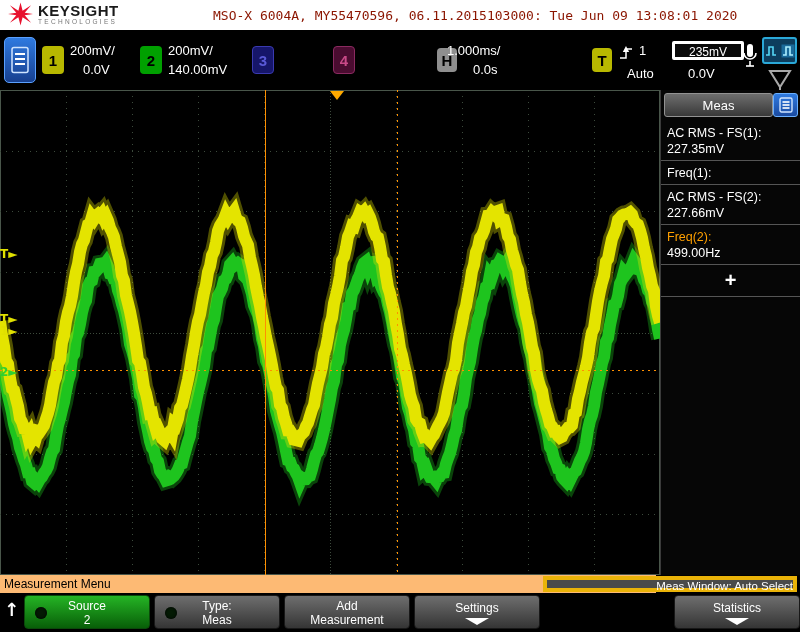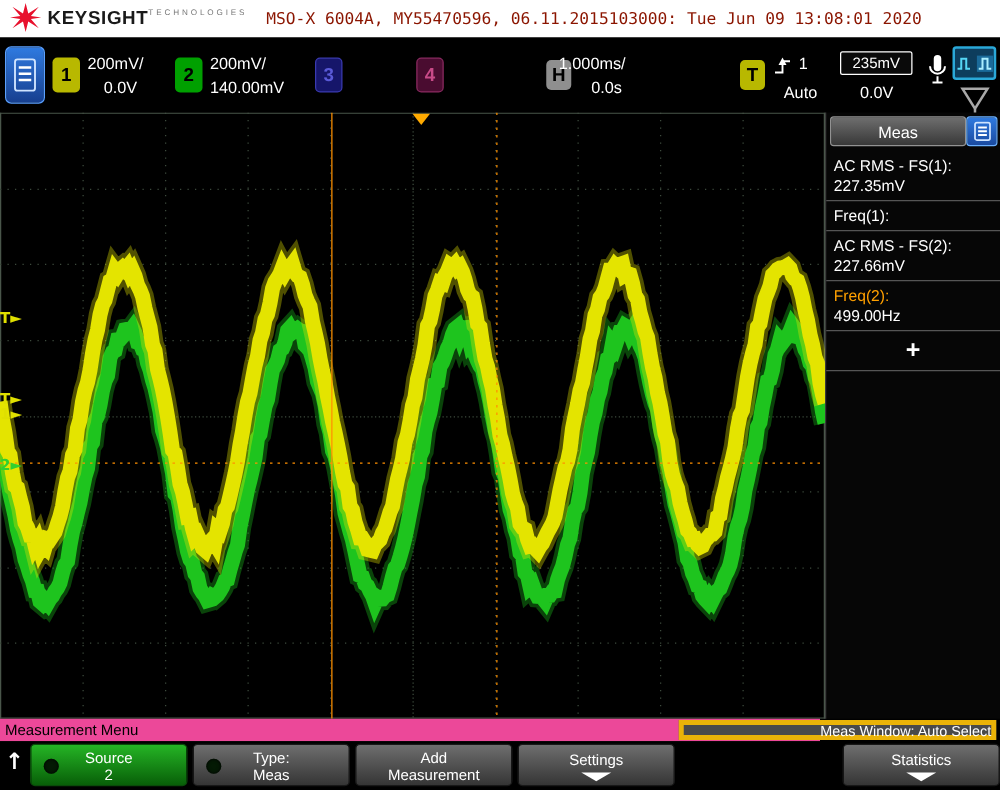--- a/index.html
+++ b/index.html
@@ -3,21 +3,21 @@
 <meta charset="utf-8">
 <style>
   *{margin:0;padding:0;box-sizing:border-box}
   html,body{background:#222}
   body{font-family:"Liberation Sans",sans-serif}
   #screen{position:relative;width:800px;height:632px;background:#000;overflow:hidden}
 
   
   #topbar{position:absolute;left:0;top:0;width:800px;height:30px;background:#fff}
   #logo{position:absolute;left:8px;top:2px;display:flex;align-items:center;gap:5px}
-  #logo-text{display:flex;flex-direction:row;}
+  #logo-text{display:flex;flex-direction:column;}
   .brand{font-size:15px;font-weight:bold;color:#1a1a1a;letter-spacing:.5px;line-height:15px}
   .brand-sub{font-size:6.5px;color:#777;letter-spacing:2.3px;line-height:8px}
   #title{position:absolute;left:213px;top:8px;font-family:"DejaVu Sans Mono",monospace;font-size:13px;color:#8b1500}
 
   
   #statusbar{position:absolute;left:0;top:30px;width:800px;height:60px;background:#000}
   #statusbar button{font-family:inherit;cursor:pointer}
   #menu-btn{position:absolute;left:4px;top:7px;width:32px;height:46px;border-radius:5px;
     background:linear-gradient(#2f7ae0,#173f8f);border:1px solid #5aa0ff;display:flex;align-items:center;justify-content:center}
   .chsq{position:absolute;top:16px;width:22px;height:28px;border-radius:4px;border:none;
@@ -26,22 +26,22 @@
   #ch2sq{left:140px;background:#00a000;color:#000}
   #ch3sq{left:252px;background:#16166a;color:#5a5ad8;border:1px solid #3a3ab0}
   #ch4sq{left:333px;background:#4a0c30;color:#c84a88;border:1px solid #8a2a60}
   #hsq{left:437px;top:18px;width:20px;height:24px;background:#8f8f8f;color:#000}
   #tsq{left:592px;top:18px;width:20px;height:24px;background:#b8b800;color:#000}
   .chtext{position:absolute;top:11px;color:#fff;font-size:13px;line-height:19px}
   .chtext .l2.ind12{padding-left:13px}
   .chtext .l2.ind26{padding-left:26px}
   #trig-src{position:absolute;left:639px;top:13px;color:#fff;font-size:13px}
   #trig-mode{position:absolute;left:627px;top:36px;color:#fff;font-size:13px}
-  #trig-level{position:absolute;left:672px;top:11px;width:58px;height:19px;background:#0a0a0a;
-    border:1px solid #ffffff;border-radius:2px;color:#fff;font-size:12px;text-align:center;line-height:17px}
+  #trig-level{position:absolute;left:672px;top:11px;width:72px;height:19px;background:#0a0a0a;
+    border:3px solid #ffffff;border-radius:2px;color:#fff;font-size:12px;text-align:center;line-height:17px}
   #trig-aux{position:absolute;left:688px;top:36px;color:#fff;font-size:13px}
   #edge-icon{position:absolute;left:619px;top:15px}
   #mic-icon{position:absolute;left:741px;top:12px}
   #acq-box{position:absolute;left:762px;top:7px;width:35px;height:27px;background:#0d3d5d;
     border:2px solid #2aa8d8;border-radius:3px;display:flex;align-items:center;justify-content:center;gap:2px}
   #probe-icon{position:absolute;left:768px;top:38px}
 
   
   #wavearea{position:absolute;left:0;top:90px;width:660px;height:485px;background:#000}
   #wave-svg{position:absolute;left:0;top:0}
@@ -58,21 +58,21 @@
     display:flex;align-items:center;justify-content:center}
   #meas-items{position:absolute;left:0;top:31px;width:166px}
   .meas-item{padding:4px 6px 3px;border-bottom:1px solid #555}
   .mlabel{font-size:12.5px;line-height:16px;color:#fff}
   .mvalue{font-size:12.5px;line-height:16px;padding-right:4px;color:#fff}
   .hl{color:#ffa000}
   #meas-add{display:block;width:139px;height:32px;background:none;border:none;border-bottom:1px solid #555;
     color:#fff;font-size:20px;font-weight:bold;cursor:pointer}
 
   
-  #menu-strip{position:absolute;left:0;top:575px;width:656px;height:18px;background:#ec4899}
+  #menu-strip{position:absolute;left:0;top:575px;width:656px;height:18px;background:#fdba74}
   #menu-title{position:absolute;left:4px;top:2px;font-size:12px;color:#000}
   #meas-window{position:absolute;left:543px;top:1px;width:254px;height:16px;background:#4a4a4a;
     border:4px solid #eab308;color:#fff;font-size:11.5px;text-align:right;line-height:13px;cursor:pointer}
   #bottombar{position:absolute;left:0;top:593px;width:800px;height:39px;background:#000}
   #up-arrow{position:absolute;left:4px;top:6px;color:#fff;font-size:18px;font-weight:bold;
     font-family:"DejaVu Sans",sans-serif;cursor:pointer}
   .softkey{position:absolute;top:2px;width:126px;height:34px;border-radius:4px;cursor:pointer;
     background:linear-gradient(#6e6e6e,#353535);border:1px solid #181818;color:#fff;
     font-family:inherit;font-size:12px;line-height:14px;text-align:center;padding-top:2px}
   .softkey.green{background:linear-gradient(#25b425,#085f08);border-color:#0a4a0a}

